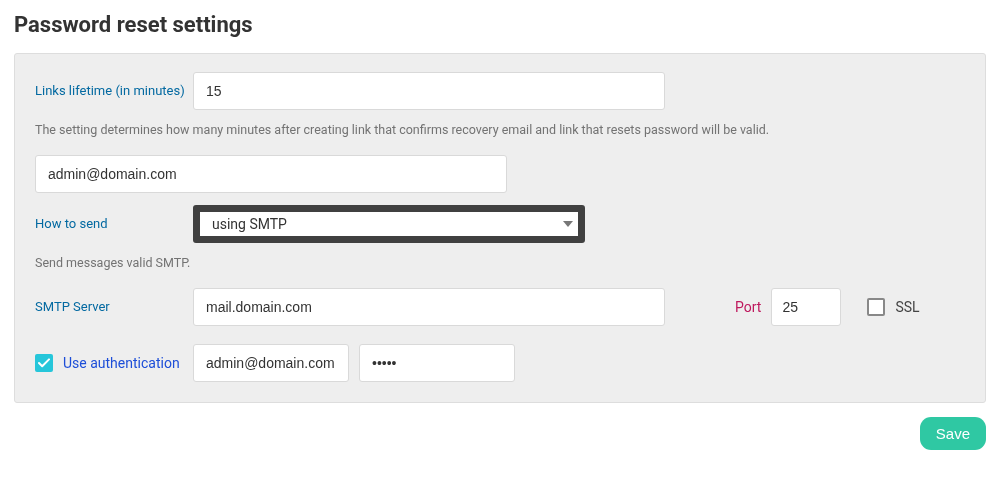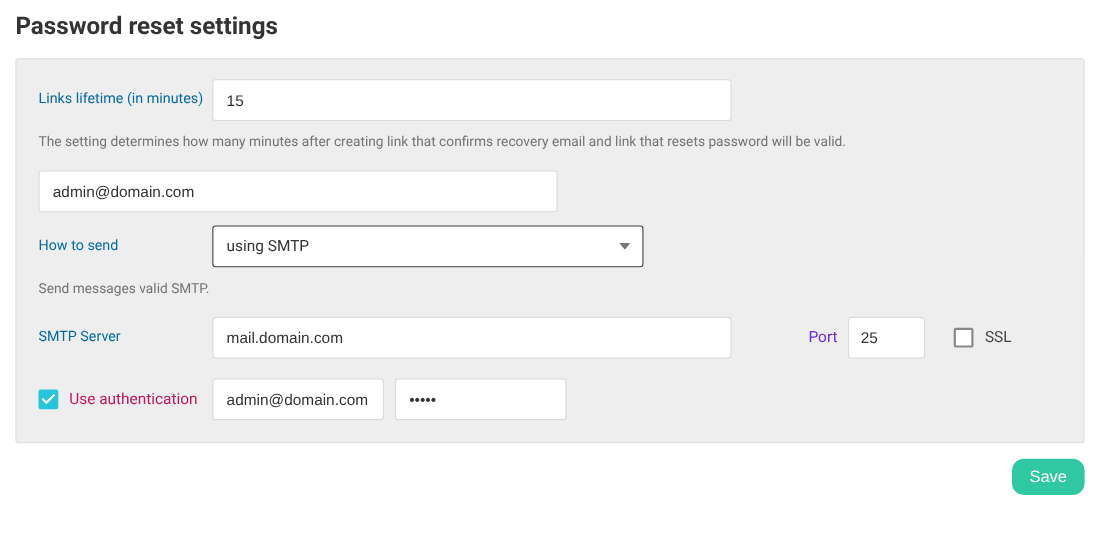--- a/index.html
+++ b/index.html
@@ -47,21 +47,21 @@
       background: #fff;
       outline: none;
     }
     .select-wrap {
       position: relative;
       width: 392px;
     }
     .select-input {
       width: 100%;
       height: 38px;
-      border: 1px solid #404040;
+      border: 7px solid #404040;
       border-radius: 3px;
       padding: 0 36px 0 12px;
       font-size: 14px;
       color: #333;
       background: #fff;
       display: flex;
       align-items: center;
       cursor: pointer;
     }
     .select-caret {
@@ -77,21 +77,21 @@
       color: #737373;
       margin: 4px 0 18px 0;
     }
     .smtp-row {
       display: flex;
       align-items: center;
       margin-bottom: 18px;
     }
     .port-label {
       font-size: 14px;
-      color: #6d28d9;
+      color: #be185d;
       margin-left: 70px;
       margin-right: 10px;
     }
     .port-input {
       width: 70px;
       height: 38px;
       border: 1px solid #d9d9d9;
       border-radius: 3px;
       padding: 0 10px;
       font-size: 14px;
@@ -127,21 +127,21 @@
       display: flex;
       align-items: center;
     }
     .auth-check-wrap {
       display: flex;
       align-items: center;
       width: 158px;
       flex-shrink: 0;
     }
     .auth-check-wrap .checkbox { margin-right: 10px; }
-    .auth-label { font-size: 14px; color: #be185d; }
+    .auth-label { font-size: 14px; color: #1d4ed8; }
     .auth-user-input {
       width: 156px;
       height: 38px;
       border: 1px solid #d9d9d9;
       border-radius: 3px;
       padding: 0 12px;
       font-size: 14px;
       color: #333;
       background: #fff;
       outline: none;

